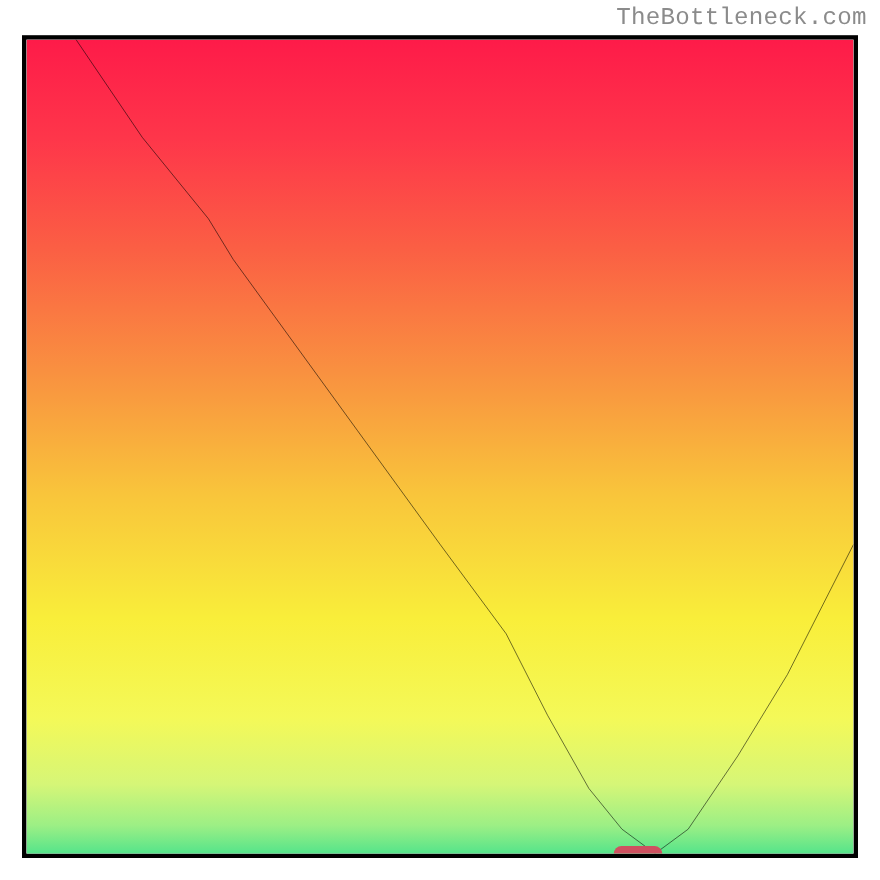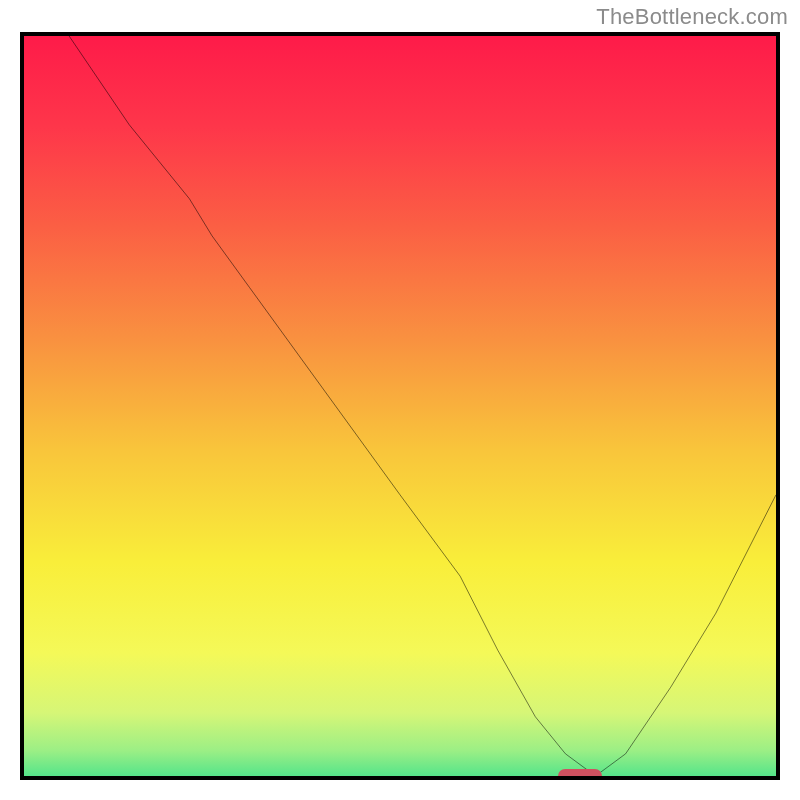--- a/index.html
+++ b/index.html
@@ -9,20 +9,21 @@
     height: 800px;
     overflow: hidden;
     background: #ffffff;
     font-family: Arial, Helvetica, sans-serif;
   }
   .stage {
     position: relative;
     width: 800px;
     height: 800px;
     background: #ffffff;
+    font-family: Liberation Mono, monospace;
   }
   .watermark {
     position: absolute;
     top: 4px;
     right: 12px;
     font-size: 22px;
     font-weight: 500;
     color: #8b8b8b;
     letter-spacing: 0.2px;
     user-select: none;

